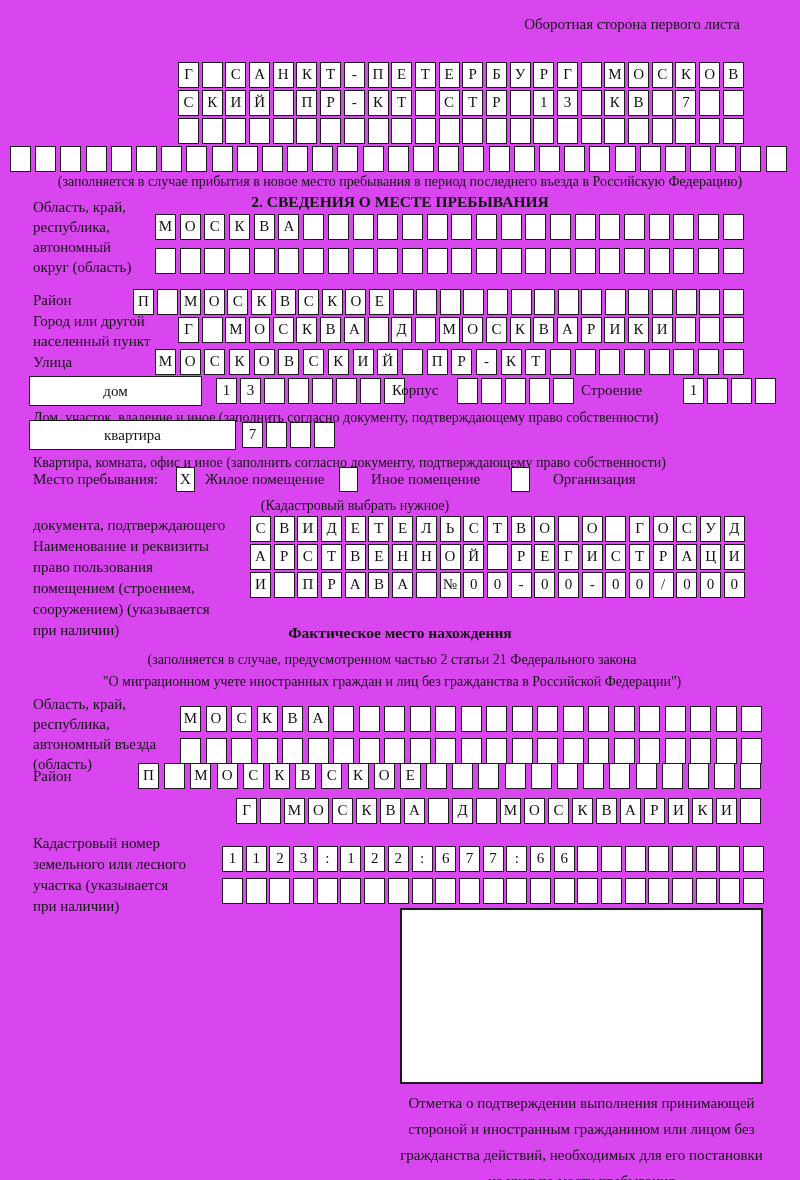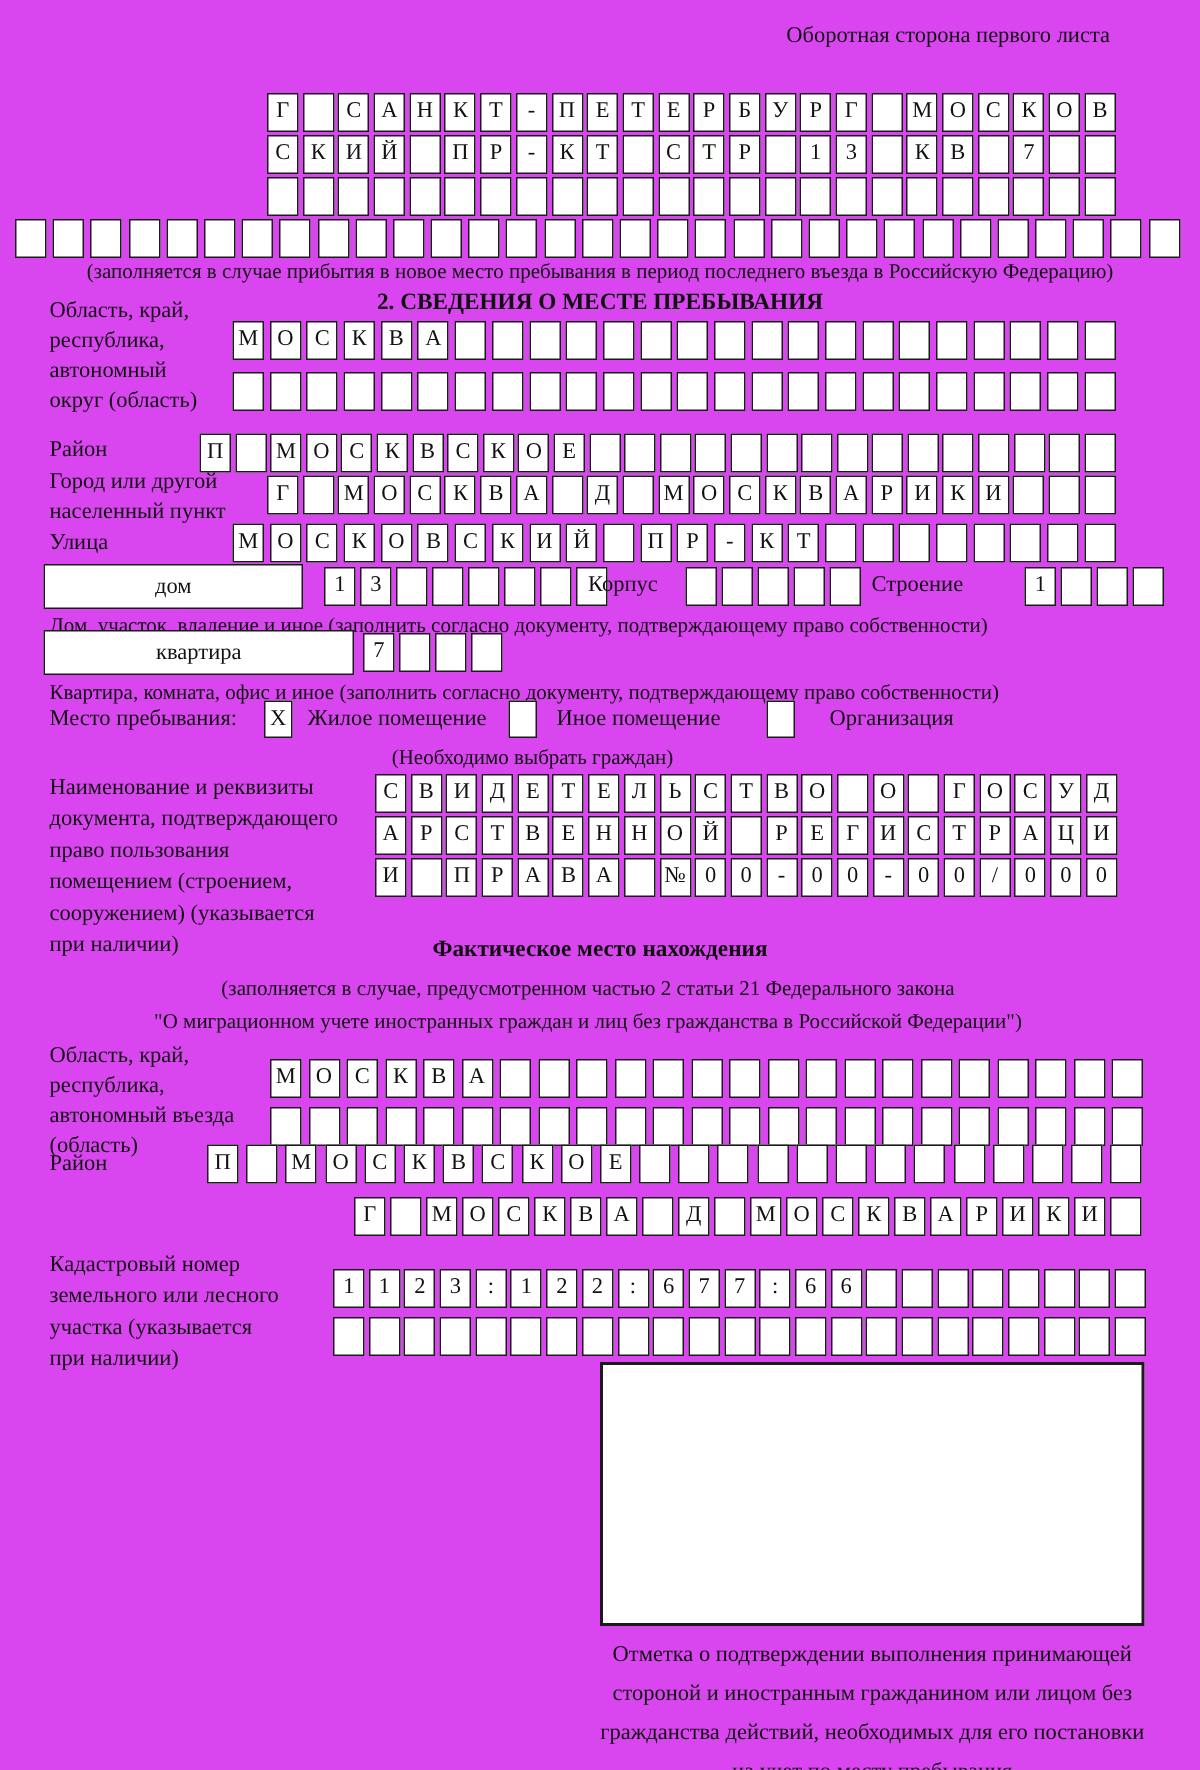--- a/index.html
+++ b/index.html
@@ -342,25 +342,25 @@
     </div>
   <div class="abs caption" style="left:33px;top:455px">Квартира, комната, офис и иное (заполнить согласно документу, подтверждающему право собственности)</div>
 
   <div class="abs inline-lbl" style="left:33px;top:471px">Место пребывания:</div>
   <span class="abs chk" style="left:176px;top:467px">X</span>
   <div class="abs inline-lbl" style="left:205px;top:471px">Жилое помещение</div>
   <span class="abs chk" style="left:339px;top:467px"></span>
   <div class="abs inline-lbl" style="left:371px;top:471px">Иное помещение</div>
   <span class="abs chk" style="left:511px;top:467px"></span>
   <div class="abs inline-lbl" style="left:553px;top:471px">Организация</div>
-  <div class="abs caption center" style="left:105px;top:498px;width:500px">(Необходимо выбрать граждан)</div>
+  <div class="abs caption center" style="left:105px;top:498px;width:500px">(Кадастровый выбрать нужное)</div>
 
   <div class="abs lbl" style="left:33px;top:515px">
+      <div class="lline">документа, подтверждающего</div>
       <div class="lline">Наименование и реквизиты</div>
-      <div class="lline">документа, подтверждающего</div>
       <div class="lline">право пользования</div>
       <div class="lline">помещением (строением,</div>
       <div class="lline">сооружением) (указывается</div>
       <div class="lline">при наличии)</div>
     </div>
   <div class="abs brow" style="left:250px;top:516px;gap:2.7px">
       <span class="cbox">С</span>
       <span class="cbox">В</span>
       <span class="cbox">И</span>
       <span class="cbox">Д</span>

